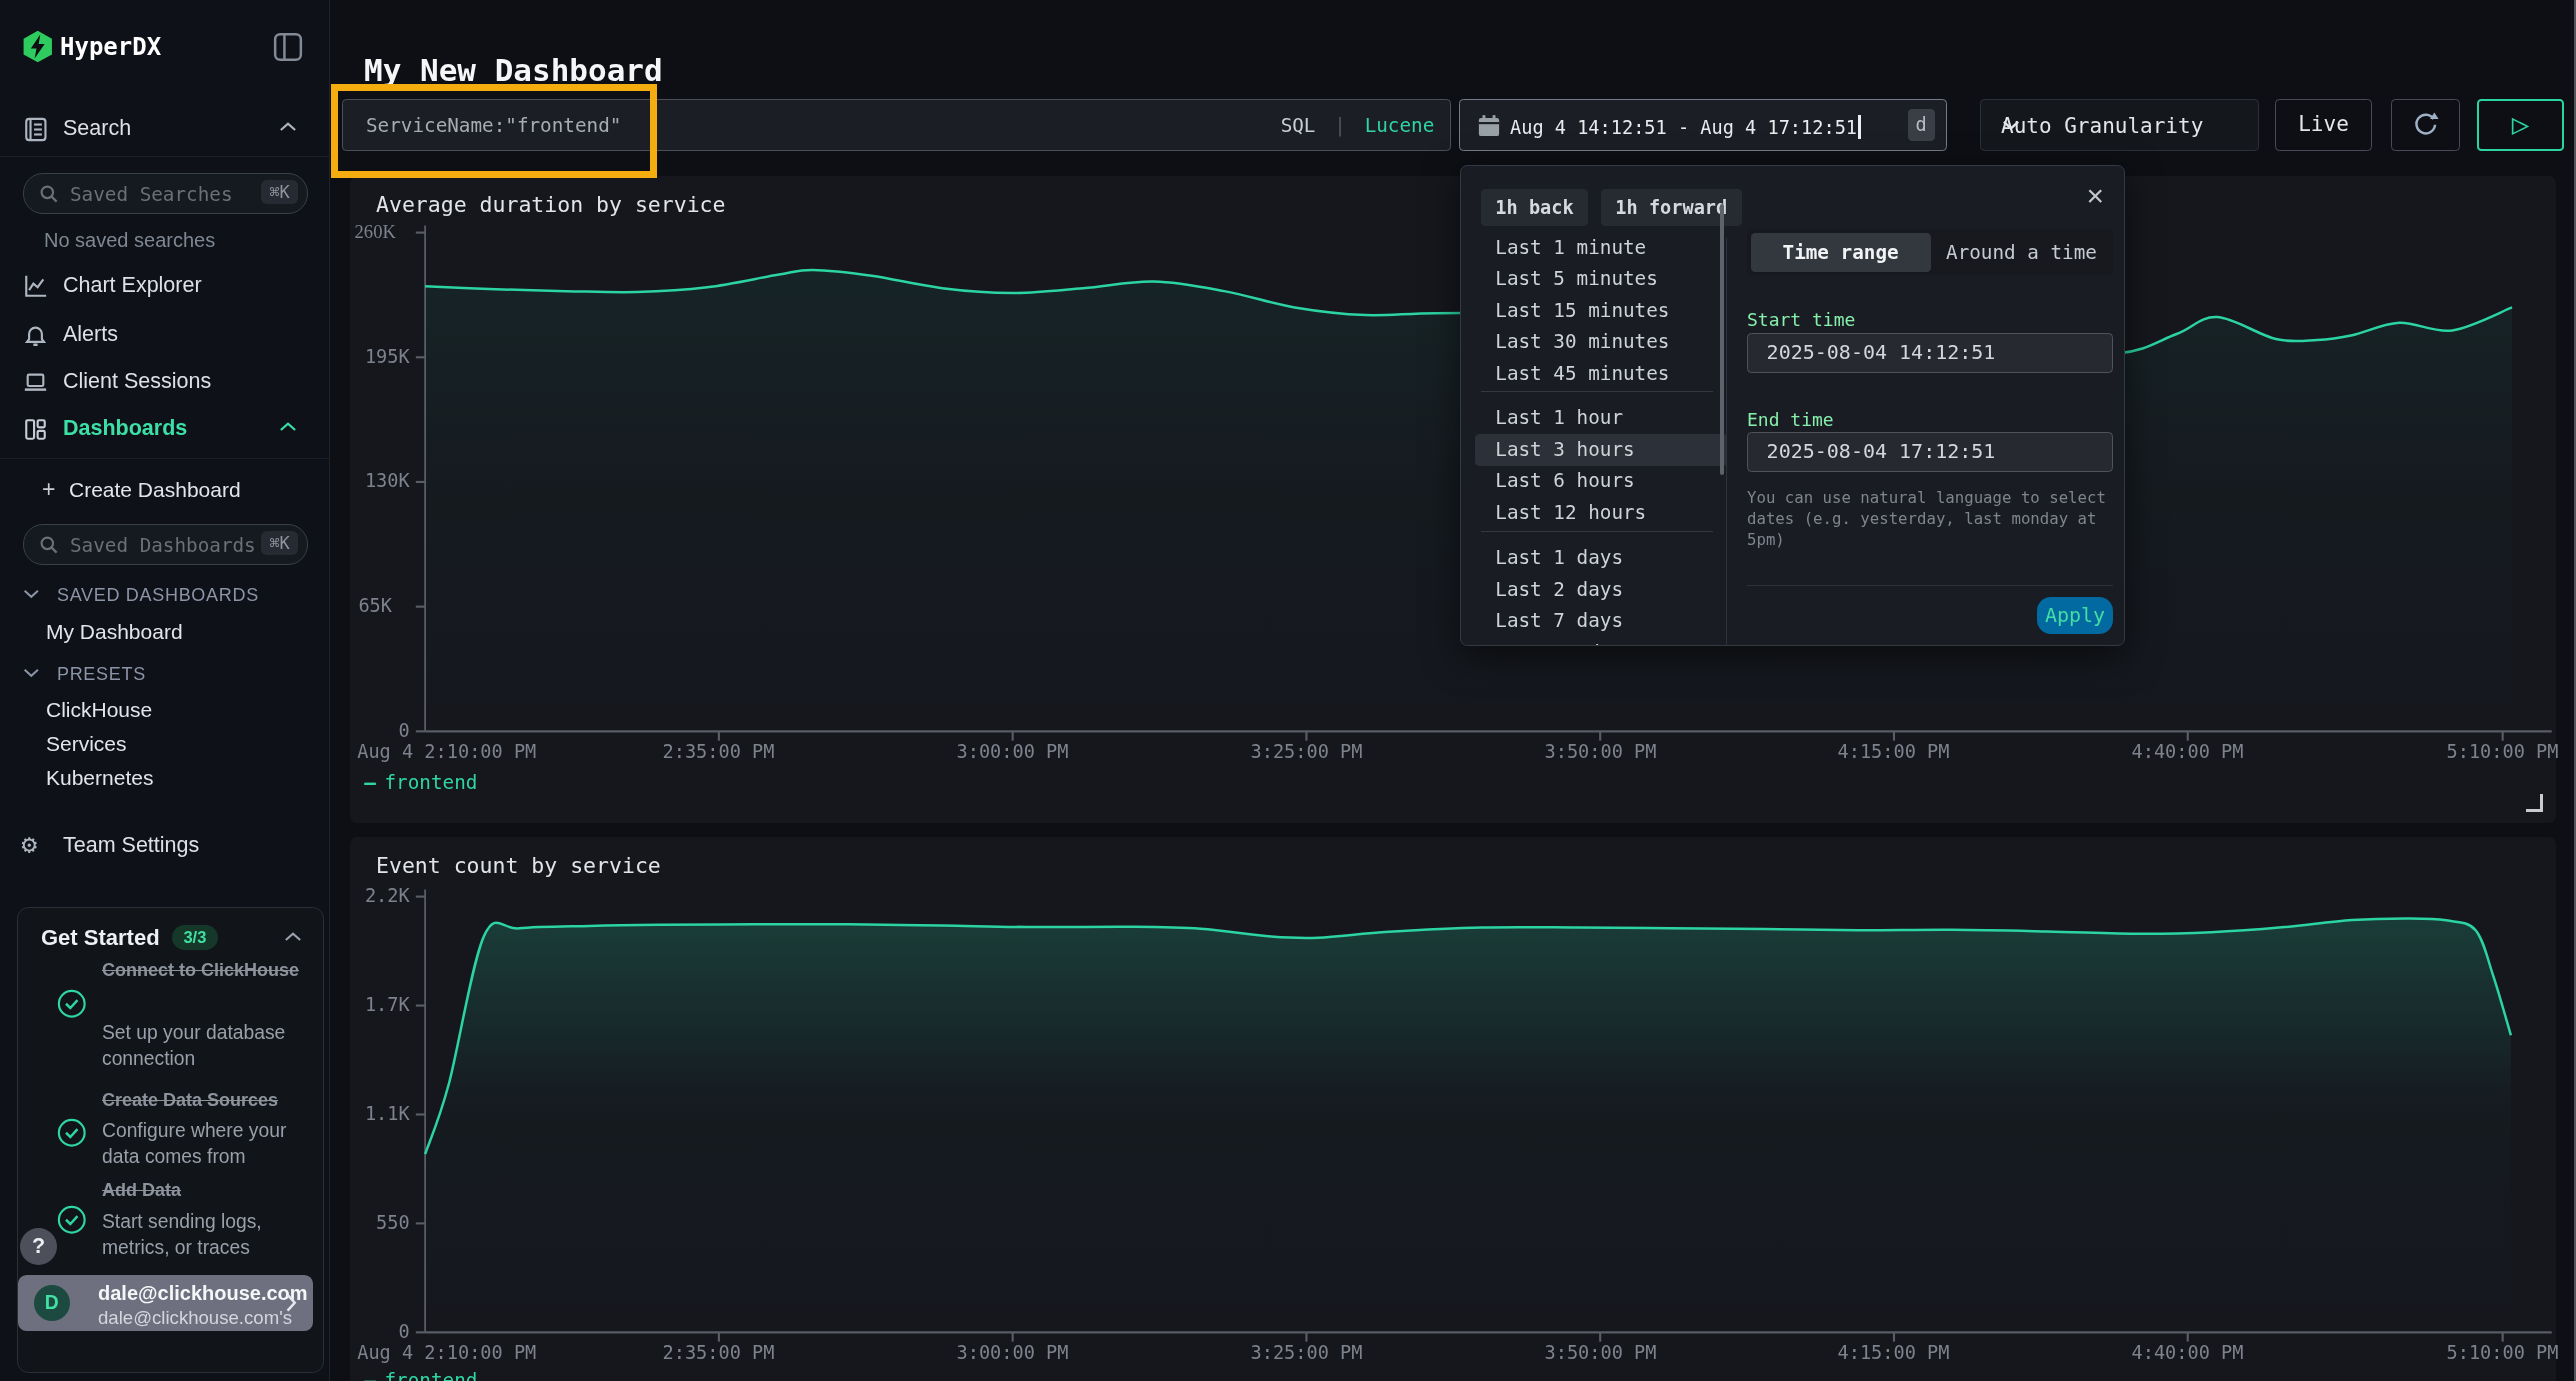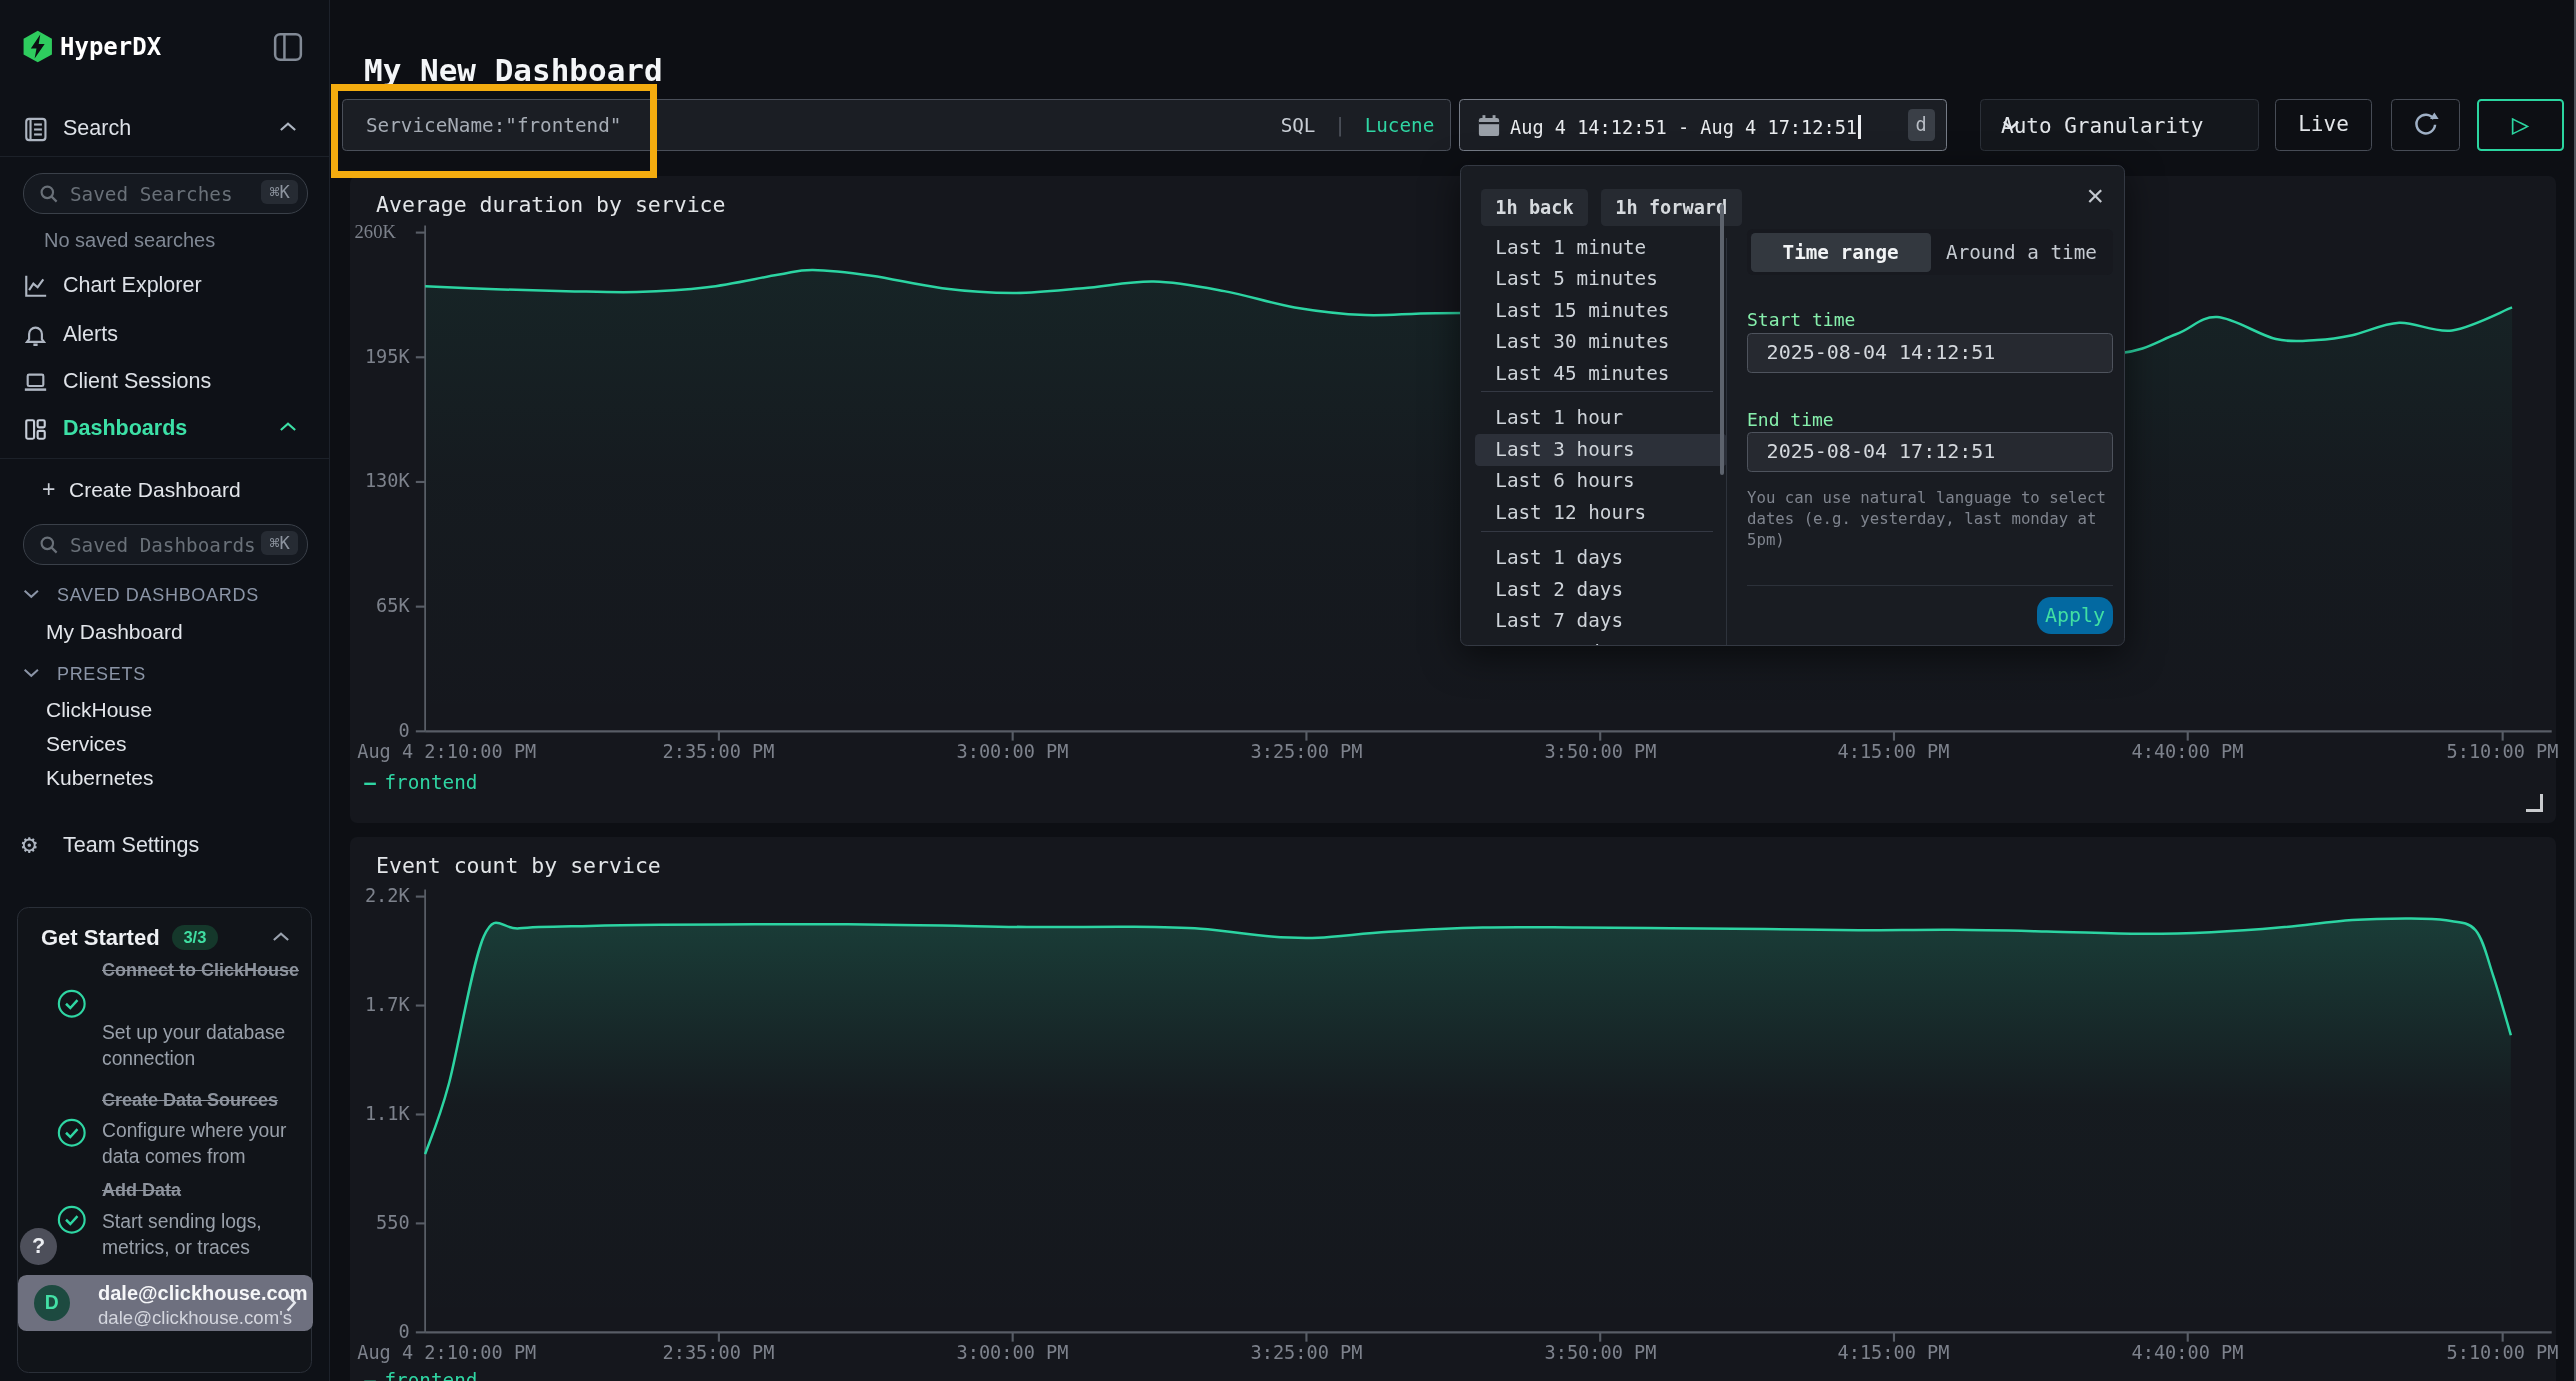--- a/index.html
+++ b/index.html
@@ -15,21 +15,21 @@
   .nav-item .ni-icon{position:absolute;left:21.5px;top:10px;width:27px;height:27px;}
   .nav-item .ni-label{position:absolute;left:63px;top:10px;font-size:21.5px;color:#dde1e7;}
   .nav-item.active .ni-label{color:#3ce0a6;font-weight:bold;}
   .pill{position:absolute;left:23px;width:283px;height:39px;border:1.4px solid #3a4049;border-radius:20px;background:#151920;}
   .pill .p-ph{position:absolute;left:46px;top:8.6px;font-size:19.3px;color:#697078;}
   .pill .p-kbd{position:absolute;right:8.6px;top:5.7px;background:#262b33;border-radius:5.7px;padding:2.1px 8.6px;font-size:17px;color:#8d949f;}
   .sec-head{position:absolute;left:21.5px;font-size:18px;letter-spacing:0.7px;color:#8b95a7;font-family:"Liberation Sans",sans-serif;}
   .sec-item{position:absolute;left:46px;font-size:21px;color:#e2e5ea;font-family:"Liberation Sans",sans-serif;cursor:pointer;}
 
   
-  #gs-card{position:absolute;left:17px;top:907px;width:293px;height:464px;border:1.4px solid #2a2f38;border-radius:11.4px;background:#111419;}
+  #gs-card{position:absolute;left:17px;top:907px;width:293px;height:464px;border:1.4px solid #2a2f38;border-radius:11.4px;background:#111419;padding-left:12px;}
   .gs-title{position:absolute;left:23px;top:17px;font-size:22px;font-weight:bold;color:#eef0f3;font-family:"Liberation Sans",sans-serif;}
   .gs-badge{position:absolute;left:154px;top:17px;background:#15382b;color:#40dfa2;border-radius:715px;padding:2.9px 11.4px;font-size:16.5px;font-weight:bold;font-family:"Liberation Sans",sans-serif;}
   .task-circle{position:absolute;left:38px;width:31.5px;height:31.5px;}
   .task-title{position:absolute;left:84px;width:215px;font-size:18px;line-height:27px;font-weight:bold;color:#8d939d;text-decoration:line-through;font-family:"Liberation Sans",sans-serif;}
   .task-sub{position:absolute;left:84px;width:222px;font-size:19.3px;line-height:26px;color:#99a0aa;font-family:"Liberation Sans",sans-serif;}
   #help-bubble{position:absolute;left:20px;top:1228px;width:37px;height:37px;border-radius:50%;background:#4d4f5a;color:#eceef2;
     font-size:21.5px;font-weight:bold;text-align:center;line-height:37px;font-family:"Liberation Sans",sans-serif;z-index:30;cursor:pointer;}
   #user-chip{position:absolute;left:18px;top:1275px;width:295px;height:56px;border-radius:8.6px;background:rgba(118,120,136,0.92);z-index:31;cursor:pointer;}
   #user-avatar{position:absolute;left:15.7px;top:10px;width:36px;height:36px;border-radius:50%;background:#1d4a40;color:#43e0a6;
     font-size:19.3px;font-weight:bold;text-align:center;line-height:36px;font-family:"Liberation Sans",sans-serif;}
@@ -358,21 +358,21 @@
             <stop offset="0.45" stop-color="#2cd4a2" stop-opacity="0.02"></stop>
             <stop offset="1" stop-color="#2cd4a2" stop-opacity="0"></stop>
           </linearGradient>
         </defs>
         <path d="M 105 154.06153846153848 C 121.4 154.7 170.7 157.0 203.5 158.1 C 236.4 159.2 269.2 160.1 302.1 160.8 C 334.9 161.4 367.8 163.0 400.6 162.1 C 433.4 161.2 466.3 159.4 499.1 155.4 C 532.0 151.4 573.0 142.0 597.7 138.0 C 622.3 134.0 625.0 131.1 646.9 131.3 C 668.8 131.5 698.9 135.1 729.0 139.3 C 759.2 143.6 794.7 152.7 827.6 156.7 C 860.4 160.8 893.3 163.4 926.1 163.4 C 959.0 163.4 991.8 159.4 1024.6 156.7 C 1057.5 154.1 1090.3 146.7 1123.2 147.4 C 1156.0 148.0 1188.9 154.7 1221.7 160.8 C 1254.6 166.8 1287.4 178.0 1320.2 183.6 C 1353.1 189.1 1385.9 192.9 1418.8 194.3 C 1451.6 195.6 1476.3 191.8 1517.3 191.6 C 1558.4 191.4 1613.1 191.1 1665.1 192.9 C 1717.1 194.7 1774.6 199.0 1829.3 202.3 C 1884.1 205.7 1938.8 209.5 1993.6 213.0 C 2048.3 216.6 2103.0 219.7 2157.8 223.8 C 2212.5 227.8 2270.0 233.1 2322.0 237.2 C 2374.0 241.2 2431.5 250.6 2469.8 247.9 C 2508.1 245.2 2528.6 229.6 2551.9 221.1 C 2575.2 212.6 2586.1 195.8 2609.4 197.0 C 2632.7 198.1 2668.2 222.4 2691.5 227.8 C 2714.8 233.1 2731.2 230.0 2749.0 229.1 C 2766.8 228.2 2779.1 226.4 2798.2 222.4 C 2817.4 218.4 2840.7 206.1 2863.9 205.0 C 2887.2 203.9 2911.6 219.3 2937.8 215.7 C 2964.1 212.1 3007.6 188.9 3021.6 183.6 L 3021.5866666666666 776 L 105 776 Z" fill="url(#chart1-grad)"></path>
         <path d="M 105 154.06153846153848 C 121.4 154.7 170.7 157.0 203.5 158.1 C 236.4 159.2 269.2 160.1 302.1 160.8 C 334.9 161.4 367.8 163.0 400.6 162.1 C 433.4 161.2 466.3 159.4 499.1 155.4 C 532.0 151.4 573.0 142.0 597.7 138.0 C 622.3 134.0 625.0 131.1 646.9 131.3 C 668.8 131.5 698.9 135.1 729.0 139.3 C 759.2 143.6 794.7 152.7 827.6 156.7 C 860.4 160.8 893.3 163.4 926.1 163.4 C 959.0 163.4 991.8 159.4 1024.6 156.7 C 1057.5 154.1 1090.3 146.7 1123.2 147.4 C 1156.0 148.0 1188.9 154.7 1221.7 160.8 C 1254.6 166.8 1287.4 178.0 1320.2 183.6 C 1353.1 189.1 1385.9 192.9 1418.8 194.3 C 1451.6 195.6 1476.3 191.8 1517.3 191.6 C 1558.4 191.4 1613.1 191.1 1665.1 192.9 C 1717.1 194.7 1774.6 199.0 1829.3 202.3 C 1884.1 205.7 1938.8 209.5 1993.6 213.0 C 2048.3 216.6 2103.0 219.7 2157.8 223.8 C 2212.5 227.8 2270.0 233.1 2322.0 237.2 C 2374.0 241.2 2431.5 250.6 2469.8 247.9 C 2508.1 245.2 2528.6 229.6 2551.9 221.1 C 2575.2 212.6 2586.1 195.8 2609.4 197.0 C 2632.7 198.1 2668.2 222.4 2691.5 227.8 C 2714.8 233.1 2731.2 230.0 2749.0 229.1 C 2766.8 228.2 2779.1 226.4 2798.2 222.4 C 2817.4 218.4 2840.7 206.1 2863.9 205.0 C 2887.2 203.9 2911.6 219.3 2937.8 215.7 C 2964.1 212.1 3007.6 188.9 3021.6 183.6" fill="none" stroke="#2cd4a2" stroke-width="3.5"></path>
       </svg>
       <div class="tick-label" style="left: -9.3px; top: 45px; width: 69px; text-align: center; font-family: Liberation Serif, serif;">260K</div>
       <div class="tick-label" style="left: -9.3px; top: 170px; width: 69px; text-align: right;">195K</div>
       <div class="tick-label" style="left: -9.3px; top: 294px; width: 69px; text-align: right;">130K</div>
-      <div class="tick-label" style="left: -9.3px; top: 419px; width: 69px; text-align: right;">65K</div>
+      <div class="tick-label" style="left: -9.3px; top: 419px; width: 69px; text-align: center;">65K</div>
       <div class="tick-label" style="left: -9.3px; top: 544px; width: 69px; text-align: right;">0</div>
       <div class="tick-label" style="left: 290px; top: 565px; width: 157px; text-align: center;">2:35:00 PM</div>
       <div class="tick-label" style="left: 584px; top: 565px; width: 157px; text-align: center;">3:00:00 PM</div>
       <div class="tick-label" style="left: 878px; top: 565px; width: 157px; text-align: center;">3:25:00 PM</div>
       <div class="tick-label" style="left: 1172px; top: 565px; width: 157px; text-align: center;">3:50:00 PM</div>
       <div class="tick-label" style="left: 1465px; top: 565px; width: 157px; text-align: center;">4:15:00 PM</div>
       <div class="tick-label" style="left: 1759px; top: 565px; width: 157px; text-align: center;">4:40:00 PM</div>
       <div class="tick-label" style="left: 2074px; top: 565px; width: 157px; text-align: center;">5:10:00 PM</div>
       <div class="tick-label" style="left: 7.2px; top: 565px;">Aug 4 2:10:00 PM</div>
     </div>

